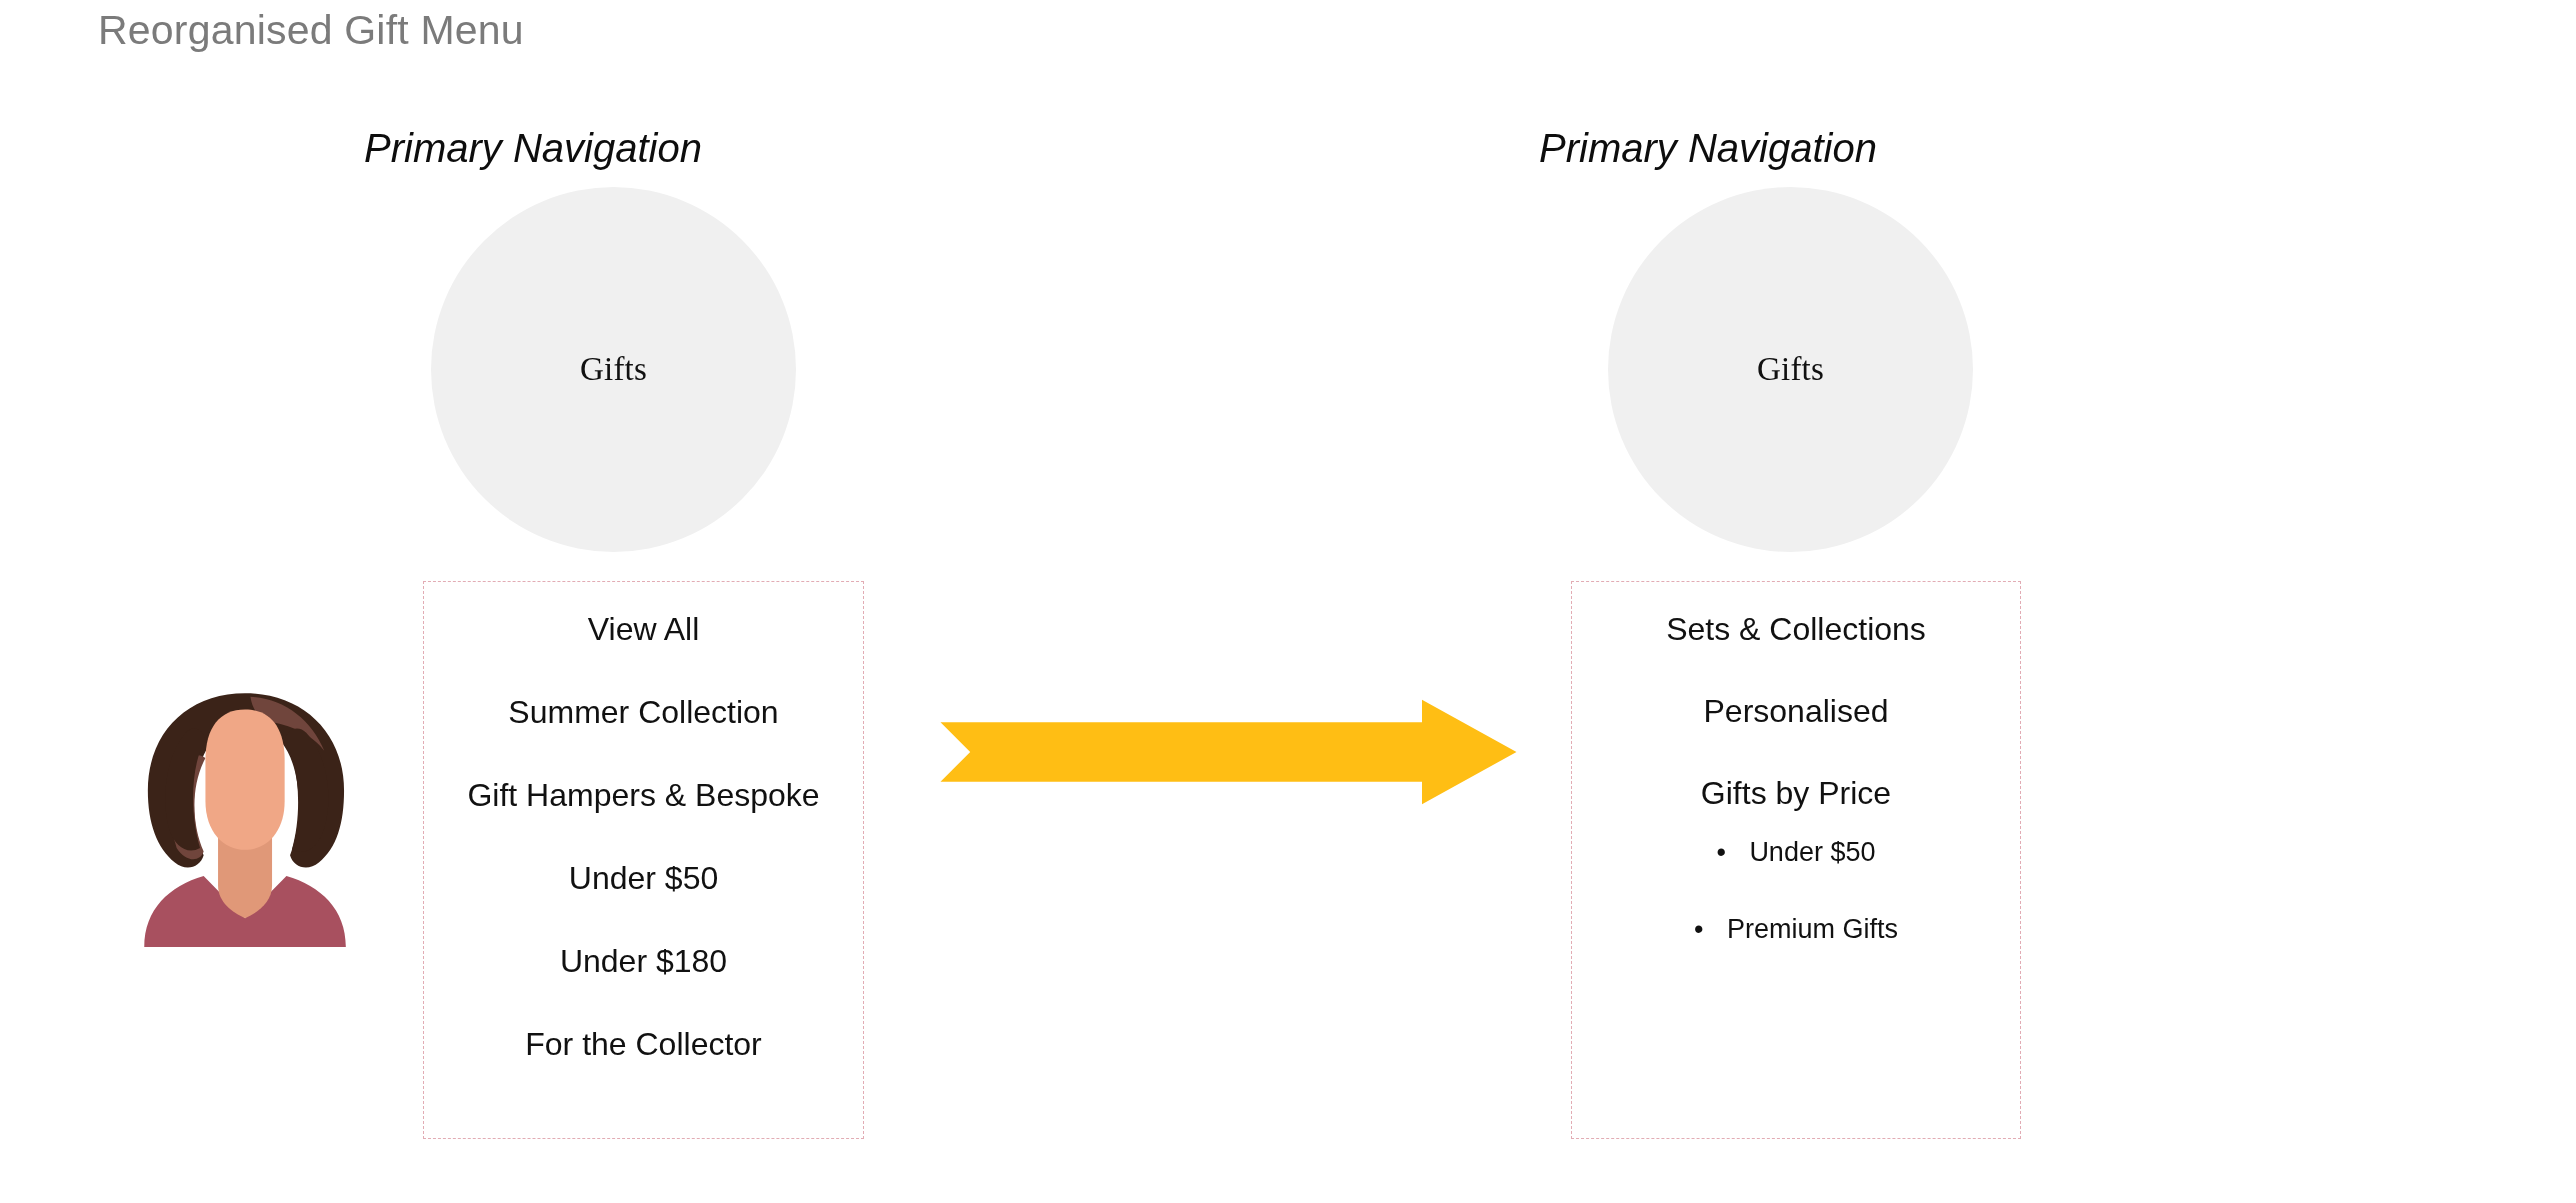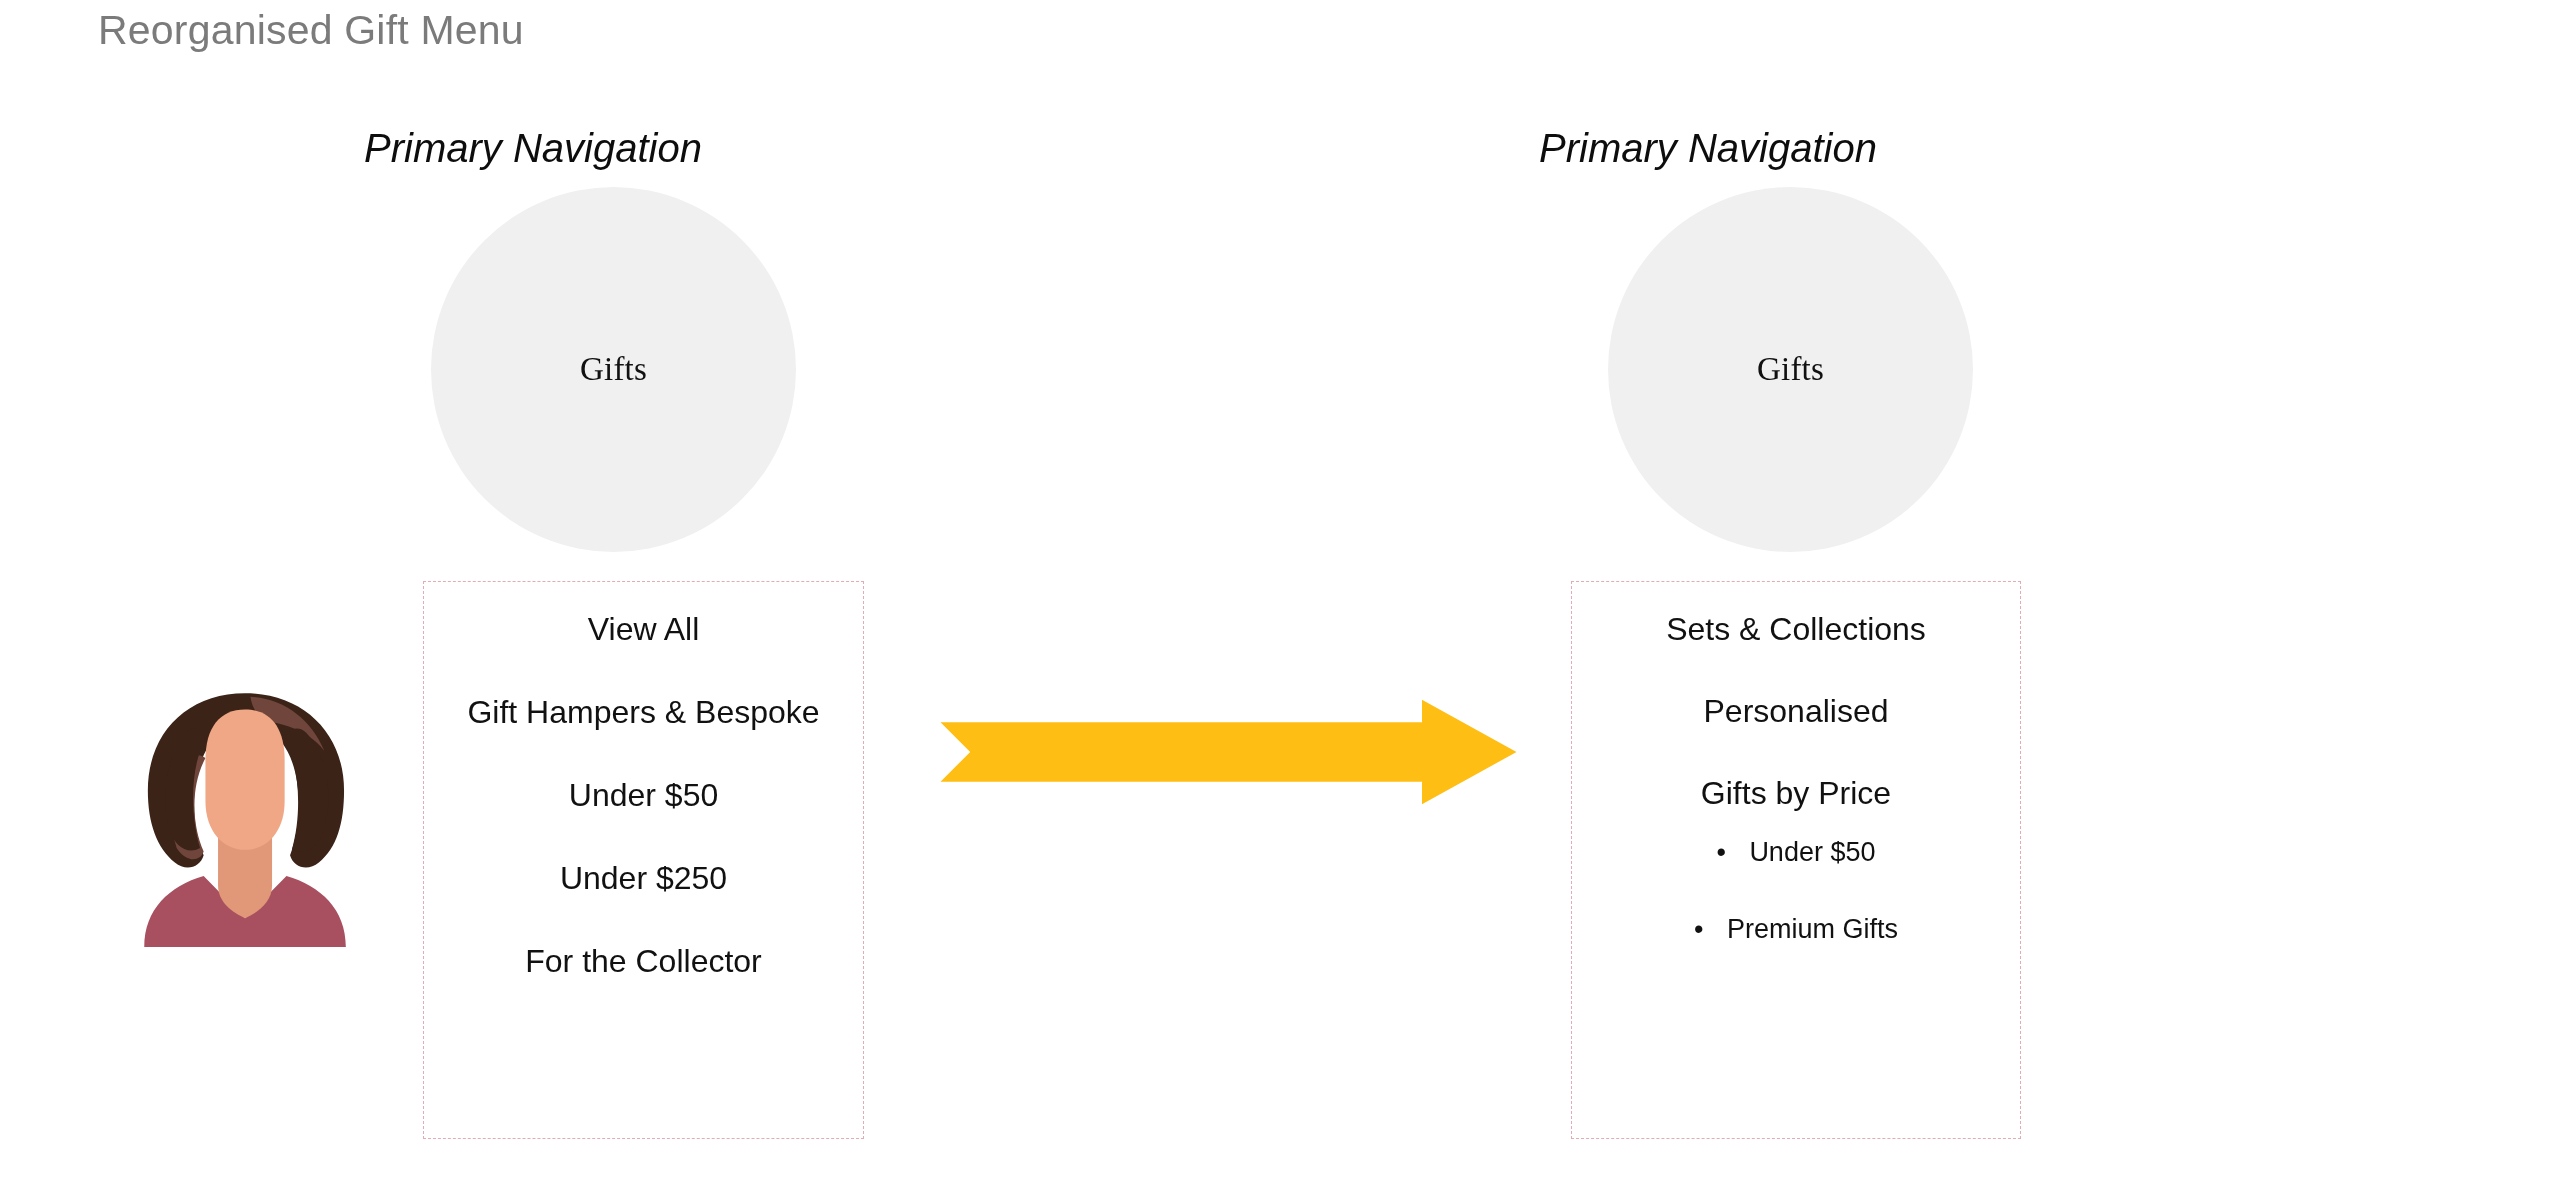--- a/index.html
+++ b/index.html
@@ -114,23 +114,24 @@
 
   <div class="col-heading left">Primary Navigation</div>
 
   <div class="nav-circle left">
     <span>Gifts</span>
   </div>
 
   <div class="menu-panel left">
     <ul class="menu-list">
       <li>View All</li>
+      <li>Summer Collection</li>
       <li>Gift Hampers &amp; Bespoke</li>
       <li>Under $50</li>
-      <li>Under $250</li>
+      <li>Under $180</li>
       <li>For the Collector</li>
     </ul>
   </div>
 
   <div class="col-heading right">Primary Navigation</div>
 
   <div class="nav-circle right">
     <span>Gifts</span>
   </div>
 

